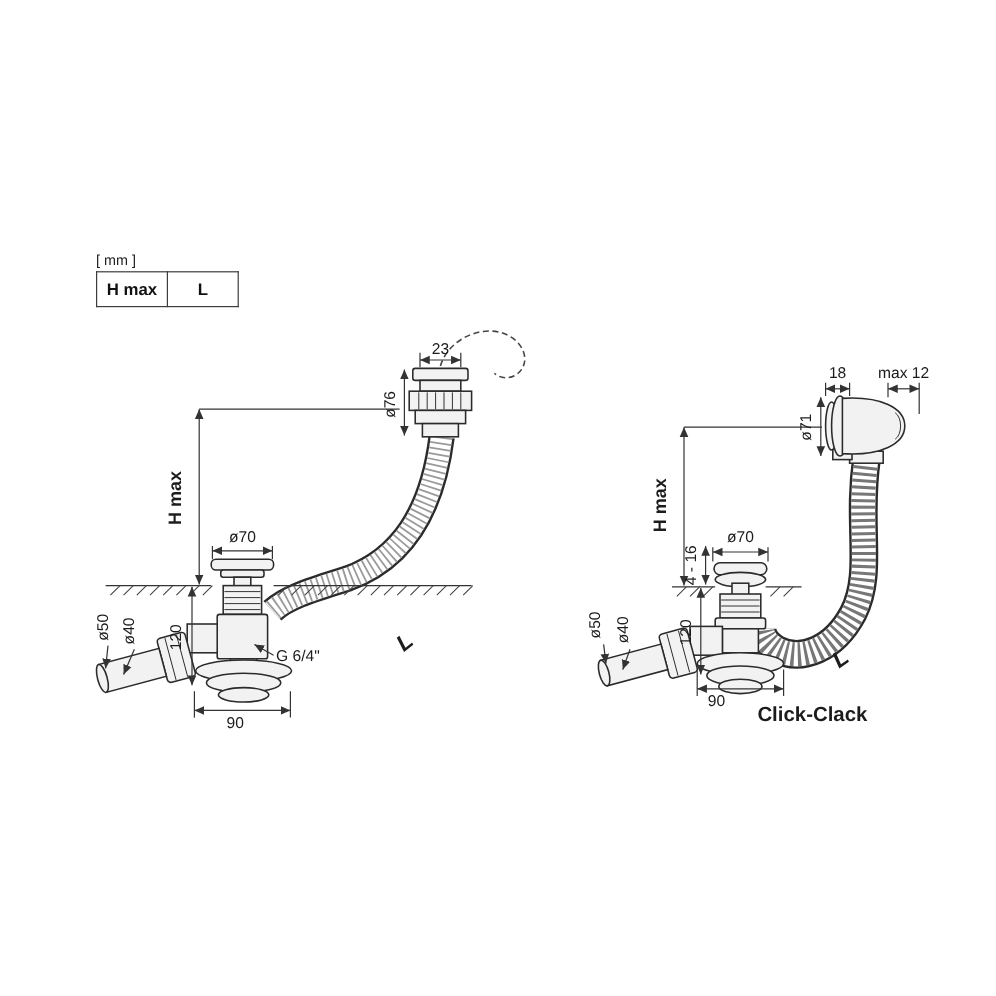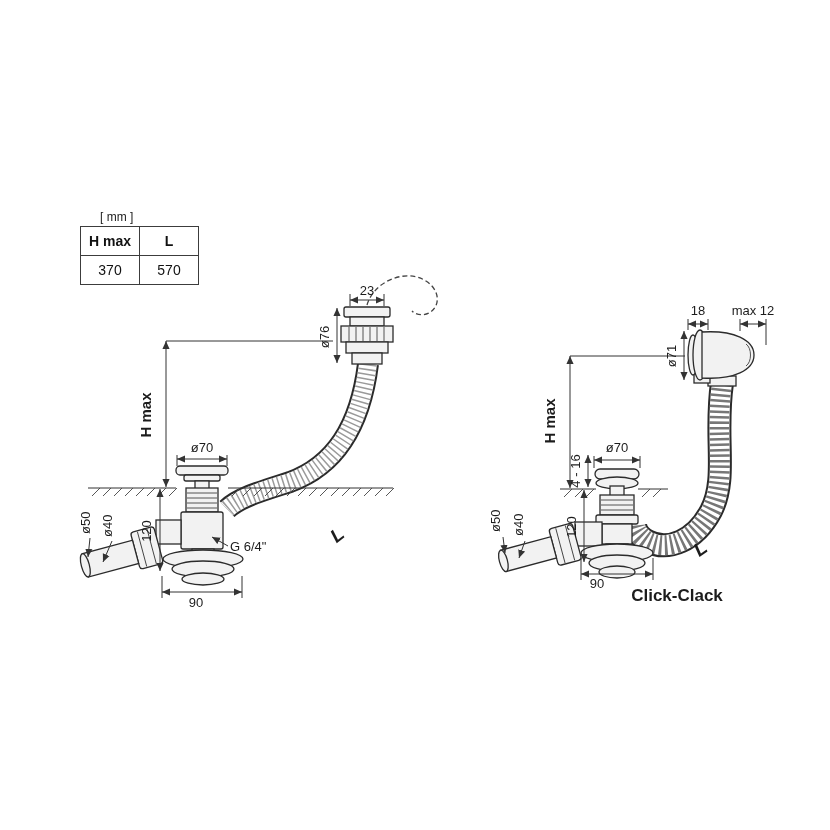--- a/index.html
+++ b/index.html
@@ -1,18 +1,18 @@
 <!DOCTYPE html>
 <html><head>
 <meta charset="utf-8">
 <style>
   html,body{margin:0;padding:0;background:#ffffff;}
   .stage{position:relative;width:830px;height:830px;background:#ffffff;overflow:hidden;
          font-family:"Liberation Sans",sans-serif;}
-  .unit{position:absolute;left:100px;top:210px;font-size:12px;color:#222;}
+  .unit{position:absolute;left:80px;top:210px;font-size:12px;color:#222;}
   table.spec{position:absolute;left:80px;top:226px;border-collapse:collapse;}
   table.spec th,table.spec td{border:1.7px solid #3c3c3c;width:56px;height:26px;
          text-align:center;vertical-align:middle;font-size:14px;color:#111;}
   table.spec th{font-weight:bold;}
   svg text{font-family:"Liberation Sans",sans-serif;font-size:13px;fill:#1c1c1c;}
   svg text.bold{font-weight:bold;font-size:15px;}
   svg text.bigL{font-size:19px;font-style:italic;font-weight:600;}
   svg text.cc{font-size:17px;font-weight:600;}
   .part{fill:#f2f2f2;stroke:#2b2b2b;stroke-width:1.3;}
   .thin{stroke:#2b2b2b;stroke-width:0.8;fill:none;}
@@ -25,24 +25,20 @@
 
 <div class="stage">
 
   <div class="unit">[ mm ]</div>
 
   <table class="spec">
     <tbody>
         <tr>
       <th>H max</th>
       <th>L</th>
-    </tr>
-    <tr>
-      <td>370</td>
-      <td>570</td>
     </tr>
   </tbody>
     </table>
 
   <svg width="830" height="830" viewBox="0 0 830 830">
     <defs>
       <marker id="arr" viewBox="0 0 10 10" refX="9" refY="5" markerWidth="9" markerHeight="9" orient="auto-start-reverse">
         <path d="M0,1 L9,5 L0,9 z" fill="#333"></path>
       </marker>
     </defs>

